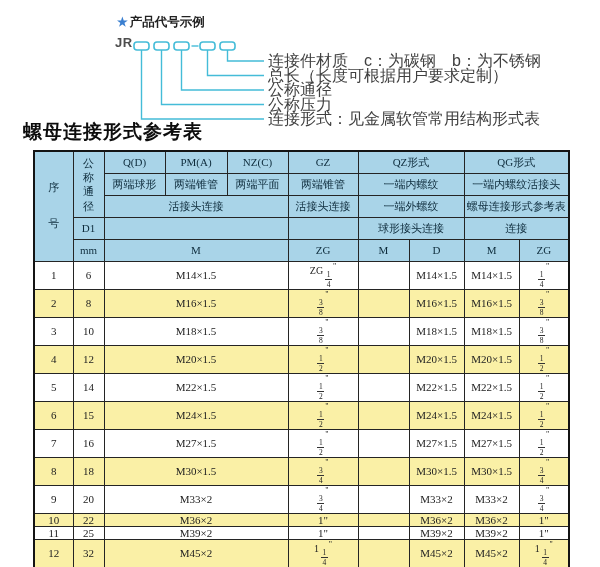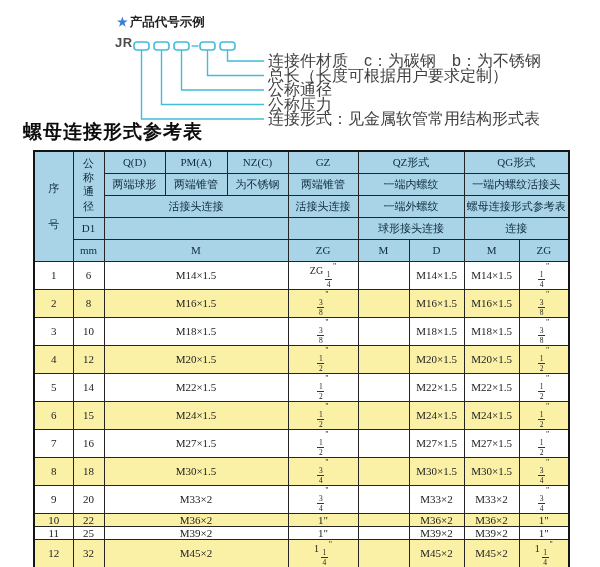--- a/index.html
+++ b/index.html
@@ -59,21 +59,21 @@
   }
   .ref td {
     background:#ffffff;
     font-size:11px; color:#222;
     font-family:"Liberation Serif", serif;
   }
   .ref tr.alt td { background:var(--row-yellow,#faf0a6); }
 
   
   .vt  { width:12px; margin:0 auto; line-height:1.3; word-break:break-all; white-space:normal; }
-  .vt2 { width:12px; margin:0 auto; line-height:3.3; word-break:break-all; white-space:normal; }
+  .vt2 { width:12px; margin:0 auto; line-height:3.3; word-break:break-all; white-space:normal;font-family:Liberation Mono, monospace; }
 
   
   .frac {
     display:inline-flex; flex-direction:column;
     line-height:1; font-size:7.5px; text-align:center;
     vertical-align:-3px;
   }
   .frac .num { display:block; border-bottom:1px solid #333; padding:0 1.5px 1px; }
   .frac .den { display:block; padding-top:1px; }
   .frac-prefix, .frac-whole { font-size:10px; margin-right:2px; }
@@ -138,21 +138,21 @@
         <th>Q(D)</th>
         <th>PM(A)</th>
         <th>NZ(C)</th>
         <th>GZ</th>
         <th colspan="2">QZ形式</th>
         <th colspan="2">QG形式</th>
       </tr>
       <tr>
         <th>两端球形</th>
         <th>两端锥管</th>
-        <th>为不锈钢</th>
+        <th>两端平面</th>
         <th>两端锥管</th>
         <th colspan="2">一端内螺纹</th>
         <th colspan="2">一端内螺纹活接头</th>
       </tr>
       <tr>
         <th colspan="3">活接头连接</th>
         <th>活接头连接</th>
         <th colspan="2">一端外螺纹</th>
         <th colspan="2">螺母连接形式参考表</th>
       </tr>

